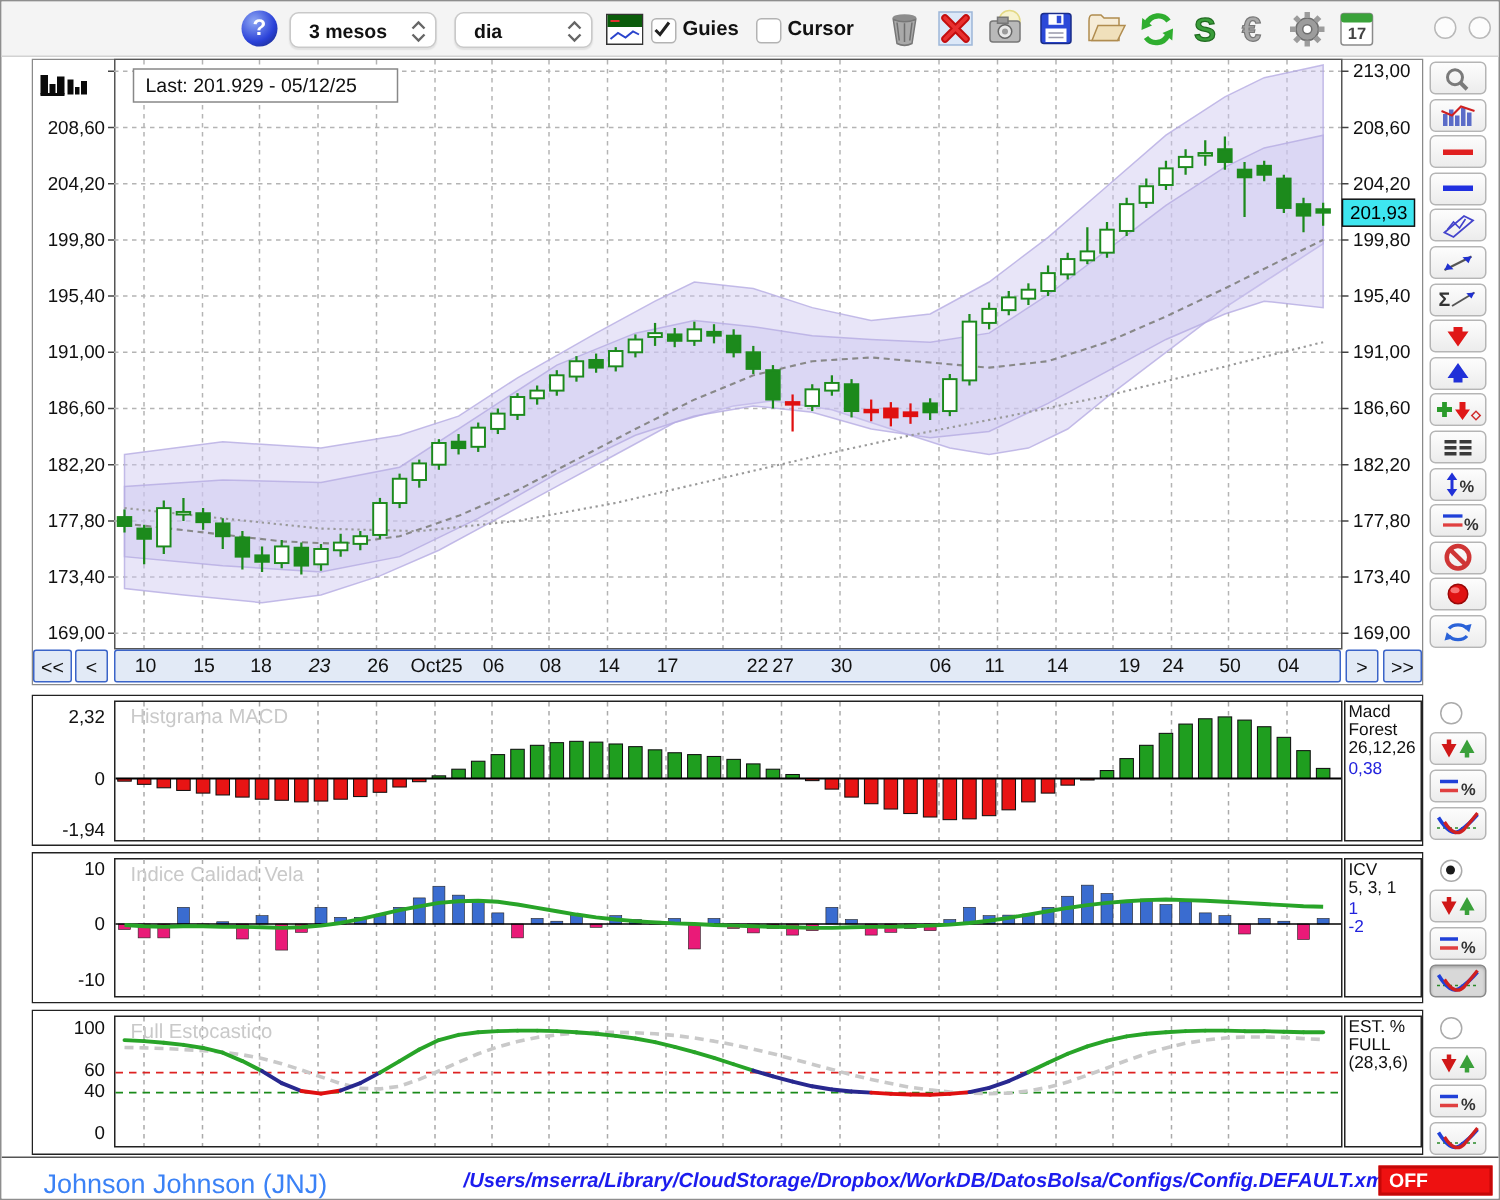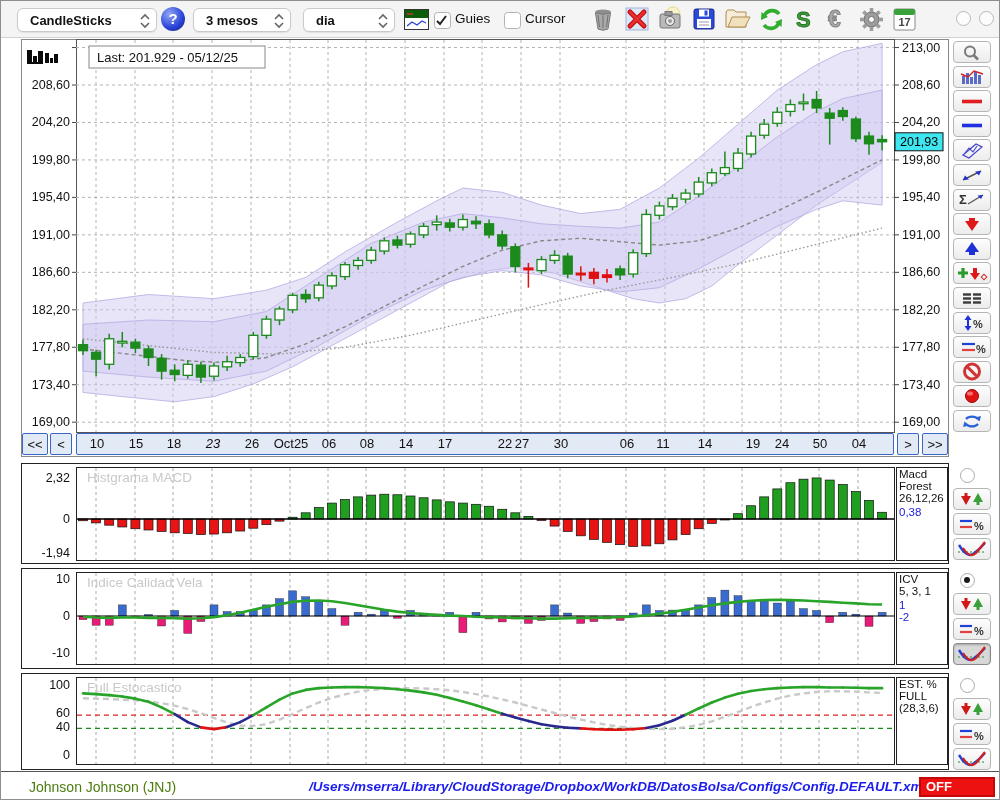--- a/index.html
+++ b/index.html
@@ -2,50 +2,43 @@
 <html><head>
 <meta charset="utf-8">
 <style>
   html,body{margin:0;padding:0;background:#e9e9e9;font-family:"Liberation Sans",sans-serif;}
   .window{position:relative;width:1000px;height:800px;background:#fff;border:1px solid #8e8e8e;overflow:hidden;box-sizing:border-box;}
   .toolbar{position:absolute;left:0;top:0;width:1000px;height:36px;background:#f4f4f4;border-bottom:1px solid #d2d2d2;}
   .select{position:absolute;top:7px;height:24px;background:#fff;border:1px solid #c9c9c9;border-radius:6px;box-shadow:0 1px 1px rgba(0,0,0,.08);display:flex;align-items:center;font-size:13px;font-weight:bold;color:#111;padding:0 26px 0 12px;box-sizing:border-box;cursor:default;}
   .select .chev{position:absolute;right:6px;top:4px;}
   .helpbtn{position:absolute;left:160px;top:6px;width:24px;height:24px;border-radius:50%;background:radial-gradient(circle at 35% 30%,#8fa8f4,#2a41d8 60%,#16246e);color:#fff;font-weight:bold;font-size:15px;text-align:center;line-height:24px;}
   .chk{position:absolute;top:11px;width:15px;height:15px;background:#fff;border:1px solid #b3b3b3;border-radius:3.5px;}
-  .chklab{position:absolute;top:10px;font-size:13.5px;font-weight:normal;color:#111;}
+  .chklab{position:absolute;top:10px;font-size:13.5px;font-weight:bold;color:#111;}
   .tbicon{position:absolute;top:5px;width:28px;height:27px;}
   .windot{position:absolute;top:10px;width:15px;height:15px;border-radius:50%;border:1.5px solid #b9b9b9;background:#fcfcfc;box-sizing:border-box;}
   .navrow{position:absolute;left:20px;top:432px;width:928px;height:24px;}
   .navbtn{position:absolute;top:0;height:22px;background:#e2eaf6;border:1.5px solid #3b64c8;border-radius:2px;font-size:13px;color:#111;text-align:center;line-height:21px;box-sizing:border-box;}
   .datestrip{position:absolute;left:55px;top:0;width:818px;height:22px;background:#e2eaf6;border:1.5px solid #3b64c8;border-radius:2px;box-sizing:border-box;overflow:hidden;}
   .datelab{position:absolute;top:2px;transform:translateX(-50%);font-size:13px;color:#111;}
   .sidecol .sbtn{position:absolute;left:952px;width:38px;height:22px;background:linear-gradient(#fdfdfd,#ececec);border:1px solid #b5b5b5;border-radius:4px;box-sizing:border-box;display:flex;align-items:center;justify-content:center;}
   .sbtn.pressed{background:#d8d8d8;border-color:#8a8a8a;box-shadow:inset 0 1px 2px rgba(0,0,0,.25);}
   .radio{position:absolute;left:959px;width:15px;height:15px;border-radius:50%;border:1.5px solid #ababab;background:#fff;box-sizing:border-box;}
   .radio.sel::after{content:"";position:absolute;left:3px;top:3px;width:6px;height:6px;border-radius:50%;background:#1a1a1a;}
   .statusbar{position:absolute;left:0;top:770px;width:1000px;height:30px;background:#fff;border-top:1px solid #555;}
-  .sym{position:absolute;left:28px;top:7px;font-size:14px;color:#4d7c0f;}
+  .sym{position:absolute;left:28px;top:7px;font-size:18px;color:#3b82f6;}
   .cfgpath{position:absolute;left:308px;top:7px;font-size:13.5px;color:#1c1cee;font-weight:bold;font-style:italic;}
   .offbtn{position:absolute;left:918px;top:5px;width:76px;height:20px;background:#ee1111;border:2px solid #c40808;color:#fff;font-size:13px;font-weight:bold;line-height:16px;padding-left:5px;box-sizing:border-box;}
   svg text{font-family:"Liberation Sans",sans-serif;}
 </style>
 </head>
 <body>
 
 <div class="window">
 
   <div class="toolbar">
-    <div class="select" style="left:16px;width:140px;">
-      <span>CandleSticks</span>
-      <span class="chev"><svg width="10" height="16">
-            <polyline points="1,6 5,2 9,6" fill="none" stroke="#666" stroke-width="1.6"></polyline>
-            <polyline points="1,10 5,14 9,10" fill="none" stroke="#666" stroke-width="1.6"></polyline>
-          </svg></span>
-    </div>
     <div class="helpbtn"><span>?</span></div>
     <div class="select" style="left:192px;width:98px;">
       <span>3 mesos</span>
       <span class="chev"><svg width="10" height="16">
             <polyline points="1,6 5,2 9,6" fill="none" stroke="#666" stroke-width="1.6"></polyline>
             <polyline points="1,10 5,14 9,10" fill="none" stroke="#666" stroke-width="1.6"></polyline>
           </svg></span>
     </div>
     <div class="select" style="left:302px;width:92px;">
       <span>dia</span>

